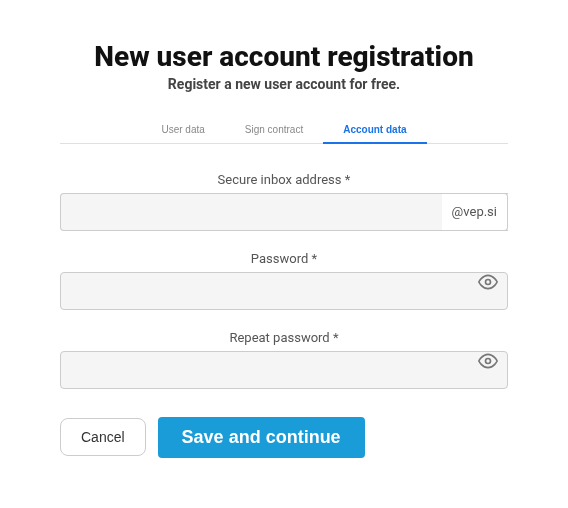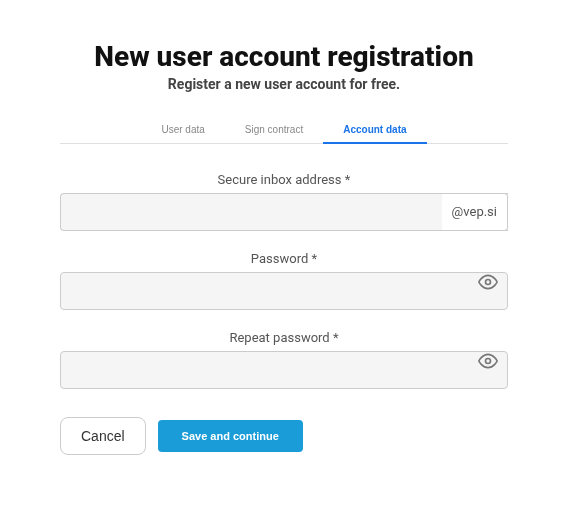--- a/index.html
+++ b/index.html
@@ -156,21 +156,21 @@
       border: 1px solid #ccc;
       border-radius: 8px;
       background: #fff;
       color: #333;
       cursor: pointer;
       font-weight: 400;
     }
 
     .btn-primary {
       padding: 10px 24px;
-      font-size: 11px;
+      font-size: 18px;
       border: none;
       border-radius: 4px;
       background: #1a9cd8;
       color: #fff;
       cursor: pointer;
       font-weight: 600;
     }
   </style>
 </head>
 <body>

